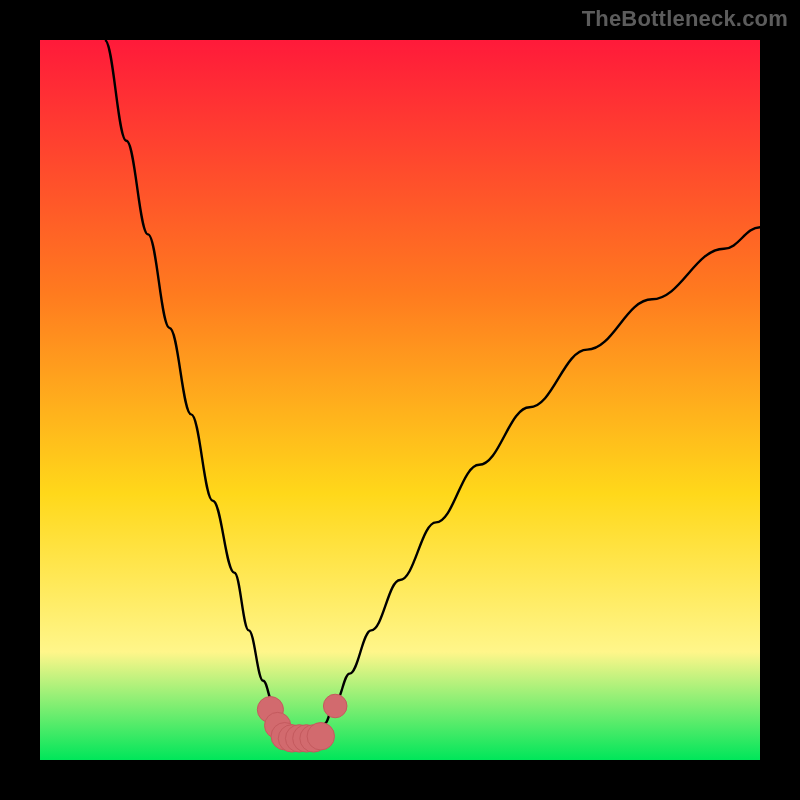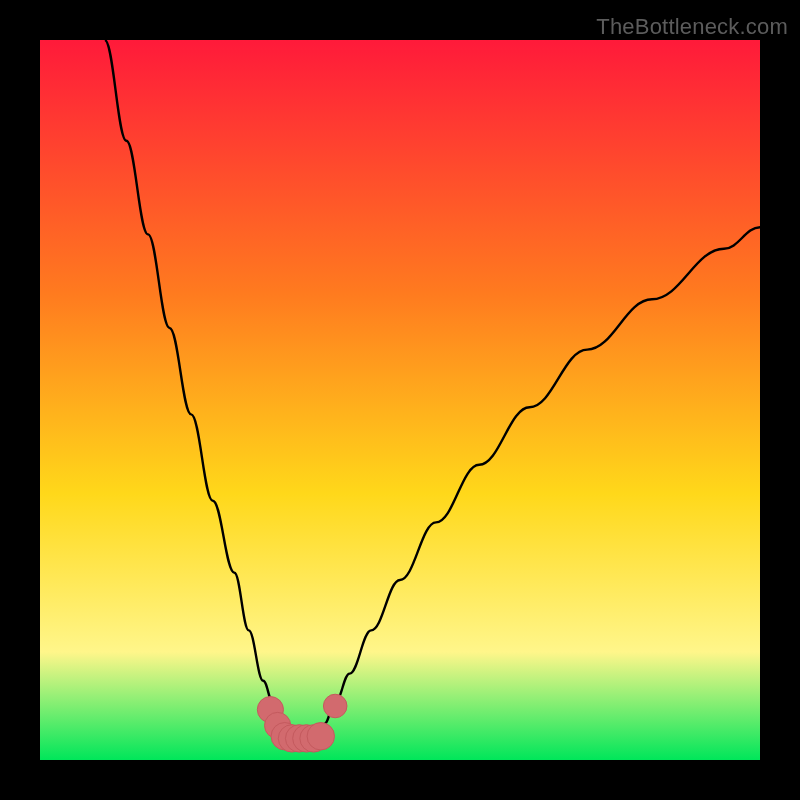--- a/index.html
+++ b/index.html
@@ -32,22 +32,21 @@
     left: 0;
     top: 0;
   }
   .watermark {
     position: absolute;
     top: 6px;
     right: 12px;
     color: #5c5c5c;
     font-size: 22px;
     letter-spacing: 0.2px;
-    font-weight: 400;
-    margin-top: 8px;
+    font-weight: 700;
   }
 </style>
 </head>
 <body>
 
 <div class="frame">
 
   <div class="watermark">TheBottleneck.com</div>
 
   <div class="plot-area">

